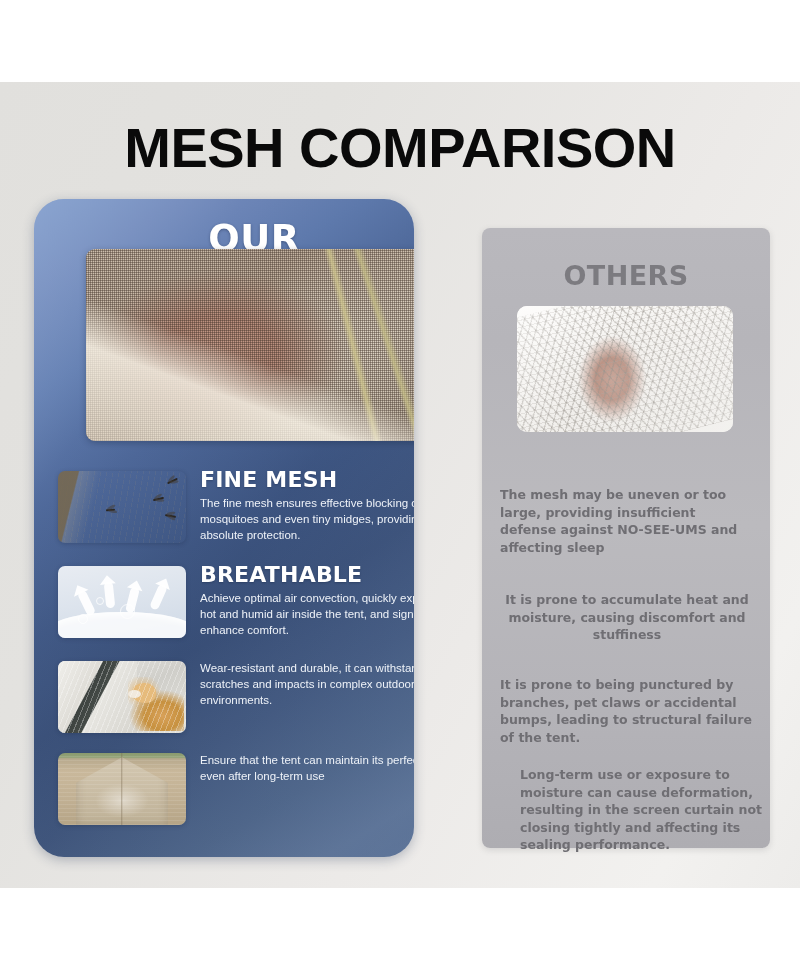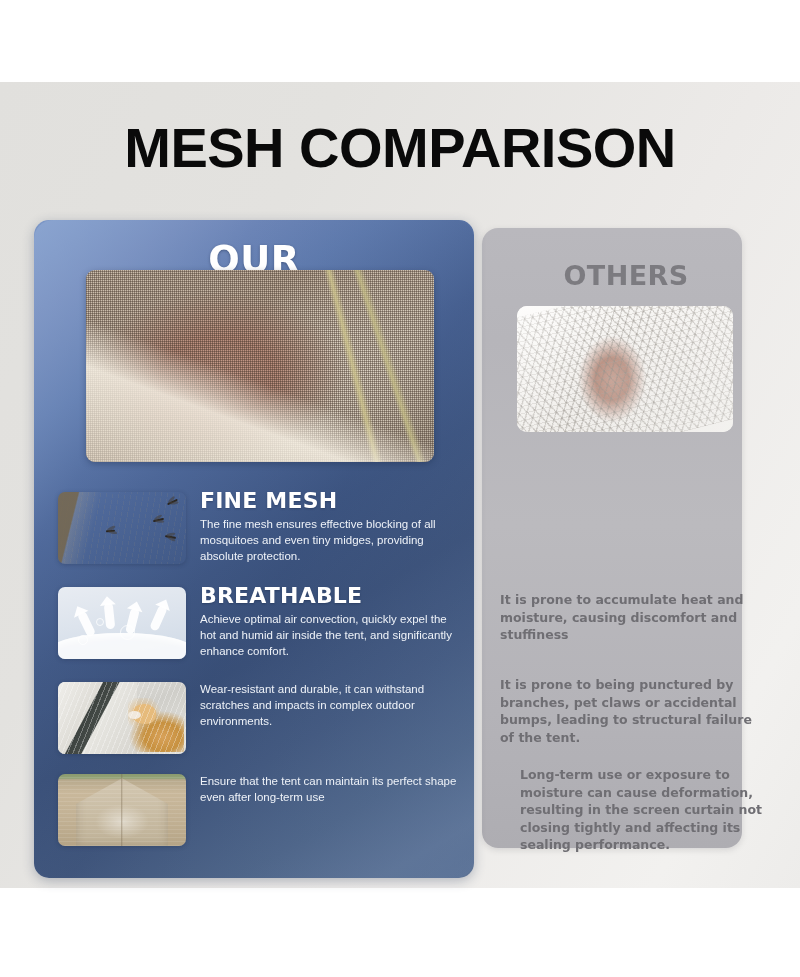--- a/index.html
+++ b/index.html
@@ -41,22 +41,22 @@
     letter-spacing: -0.5px;
     color: #0a0a0a;
     font-family: Liberation Sans, sans-serif;
     white-space: nowrap;
   }
 
   
   #others-panel {
     position: absolute;
     left: 482px; top: 228px;
-    width: 260px; height: 620px;
-    border-radius: 16px;
+    width: 288px; height: 620px;
+    border-radius: 8px;
     background: linear-gradient(180deg, #b9b8bd 0%, #b6b5ba 18%, #bbbabe 48%, #b4b3b8 78%, #aeadb2 100%);
     box-shadow: 0 2px 6px rgba(90,90,95,0.18);
   }
   #others-title {
     position: absolute;
     left: 0; top: 32px;
     width: 288px;
     text-align: center;
     font-size: 27px;
     font-weight: 700;
@@ -76,30 +76,30 @@
     position: absolute;
     left: 18px;
     width: 254px;
     color: #6f6e73;
     font-size: 12.5px;
     line-height: 17.5px;
     font-weight: 600;
     font-family: "DejaVu Sans", sans-serif;
   }
   #others-text-0 { top: 258px; }
-  #others-text-1 { top: 363px; }
+  #others-text-1 { top: 363px; text-align: center; }
   #others-text-2 { top: 448px; }
   #others-text-3 { top: 538px; margin-left: 20px; }
 
   
   #our-panel {
     position: absolute;
-    left: 34px; top: 220px;
-    width: 440px; height: 658px;
-    border-radius: 15px;
+    left: 34px; top: 199px;
+    width: 380px; height: 658px;
+    border-radius: 30px;
     background:
       linear-gradient(150deg,
         #7c97c7 0%,
         #7188ba 10%,
         #5e7aae 22%,
         #4a6496 36%,
         #3e5683 50%,
         #3a5079 62%,
         #42587f 74%,
         #4e6588 85%,
@@ -387,20 +387,21 @@
 
   <div id="page-title">MESH COMPARISON</div>
 
   <div id="others-panel">
     <div id="others-title">OTHERS</div>
 
     <div id="others-hero">
       <div class="img-coarse-mesh"></div>
     </div>
 
+    <div class="others-text" id="others-text-0">The mesh may be uneven or too large, providing insufficient defense against NO-SEE-UMS and affecting sleep</div>
     <div class="others-text" id="others-text-1">It is prone to accumulate heat and moisture, causing discomfort and stuffiness</div>
     <div class="others-text" id="others-text-2">It is prone to being punctured by branches, pet claws or accidental bumps, leading to structural failure of the tent.</div>
     <div class="others-text" id="others-text-3">Long-term use or exposure to moisture can cause deformation, resulting in the screen curtain not closing tightly and affecting its sealing performance.</div>
   </div>
 
   <div id="our-panel">
     <div id="our-title">OUR</div>
 
     <div id="our-hero">
       <div class="img-fine-mesh-hero"></div>

